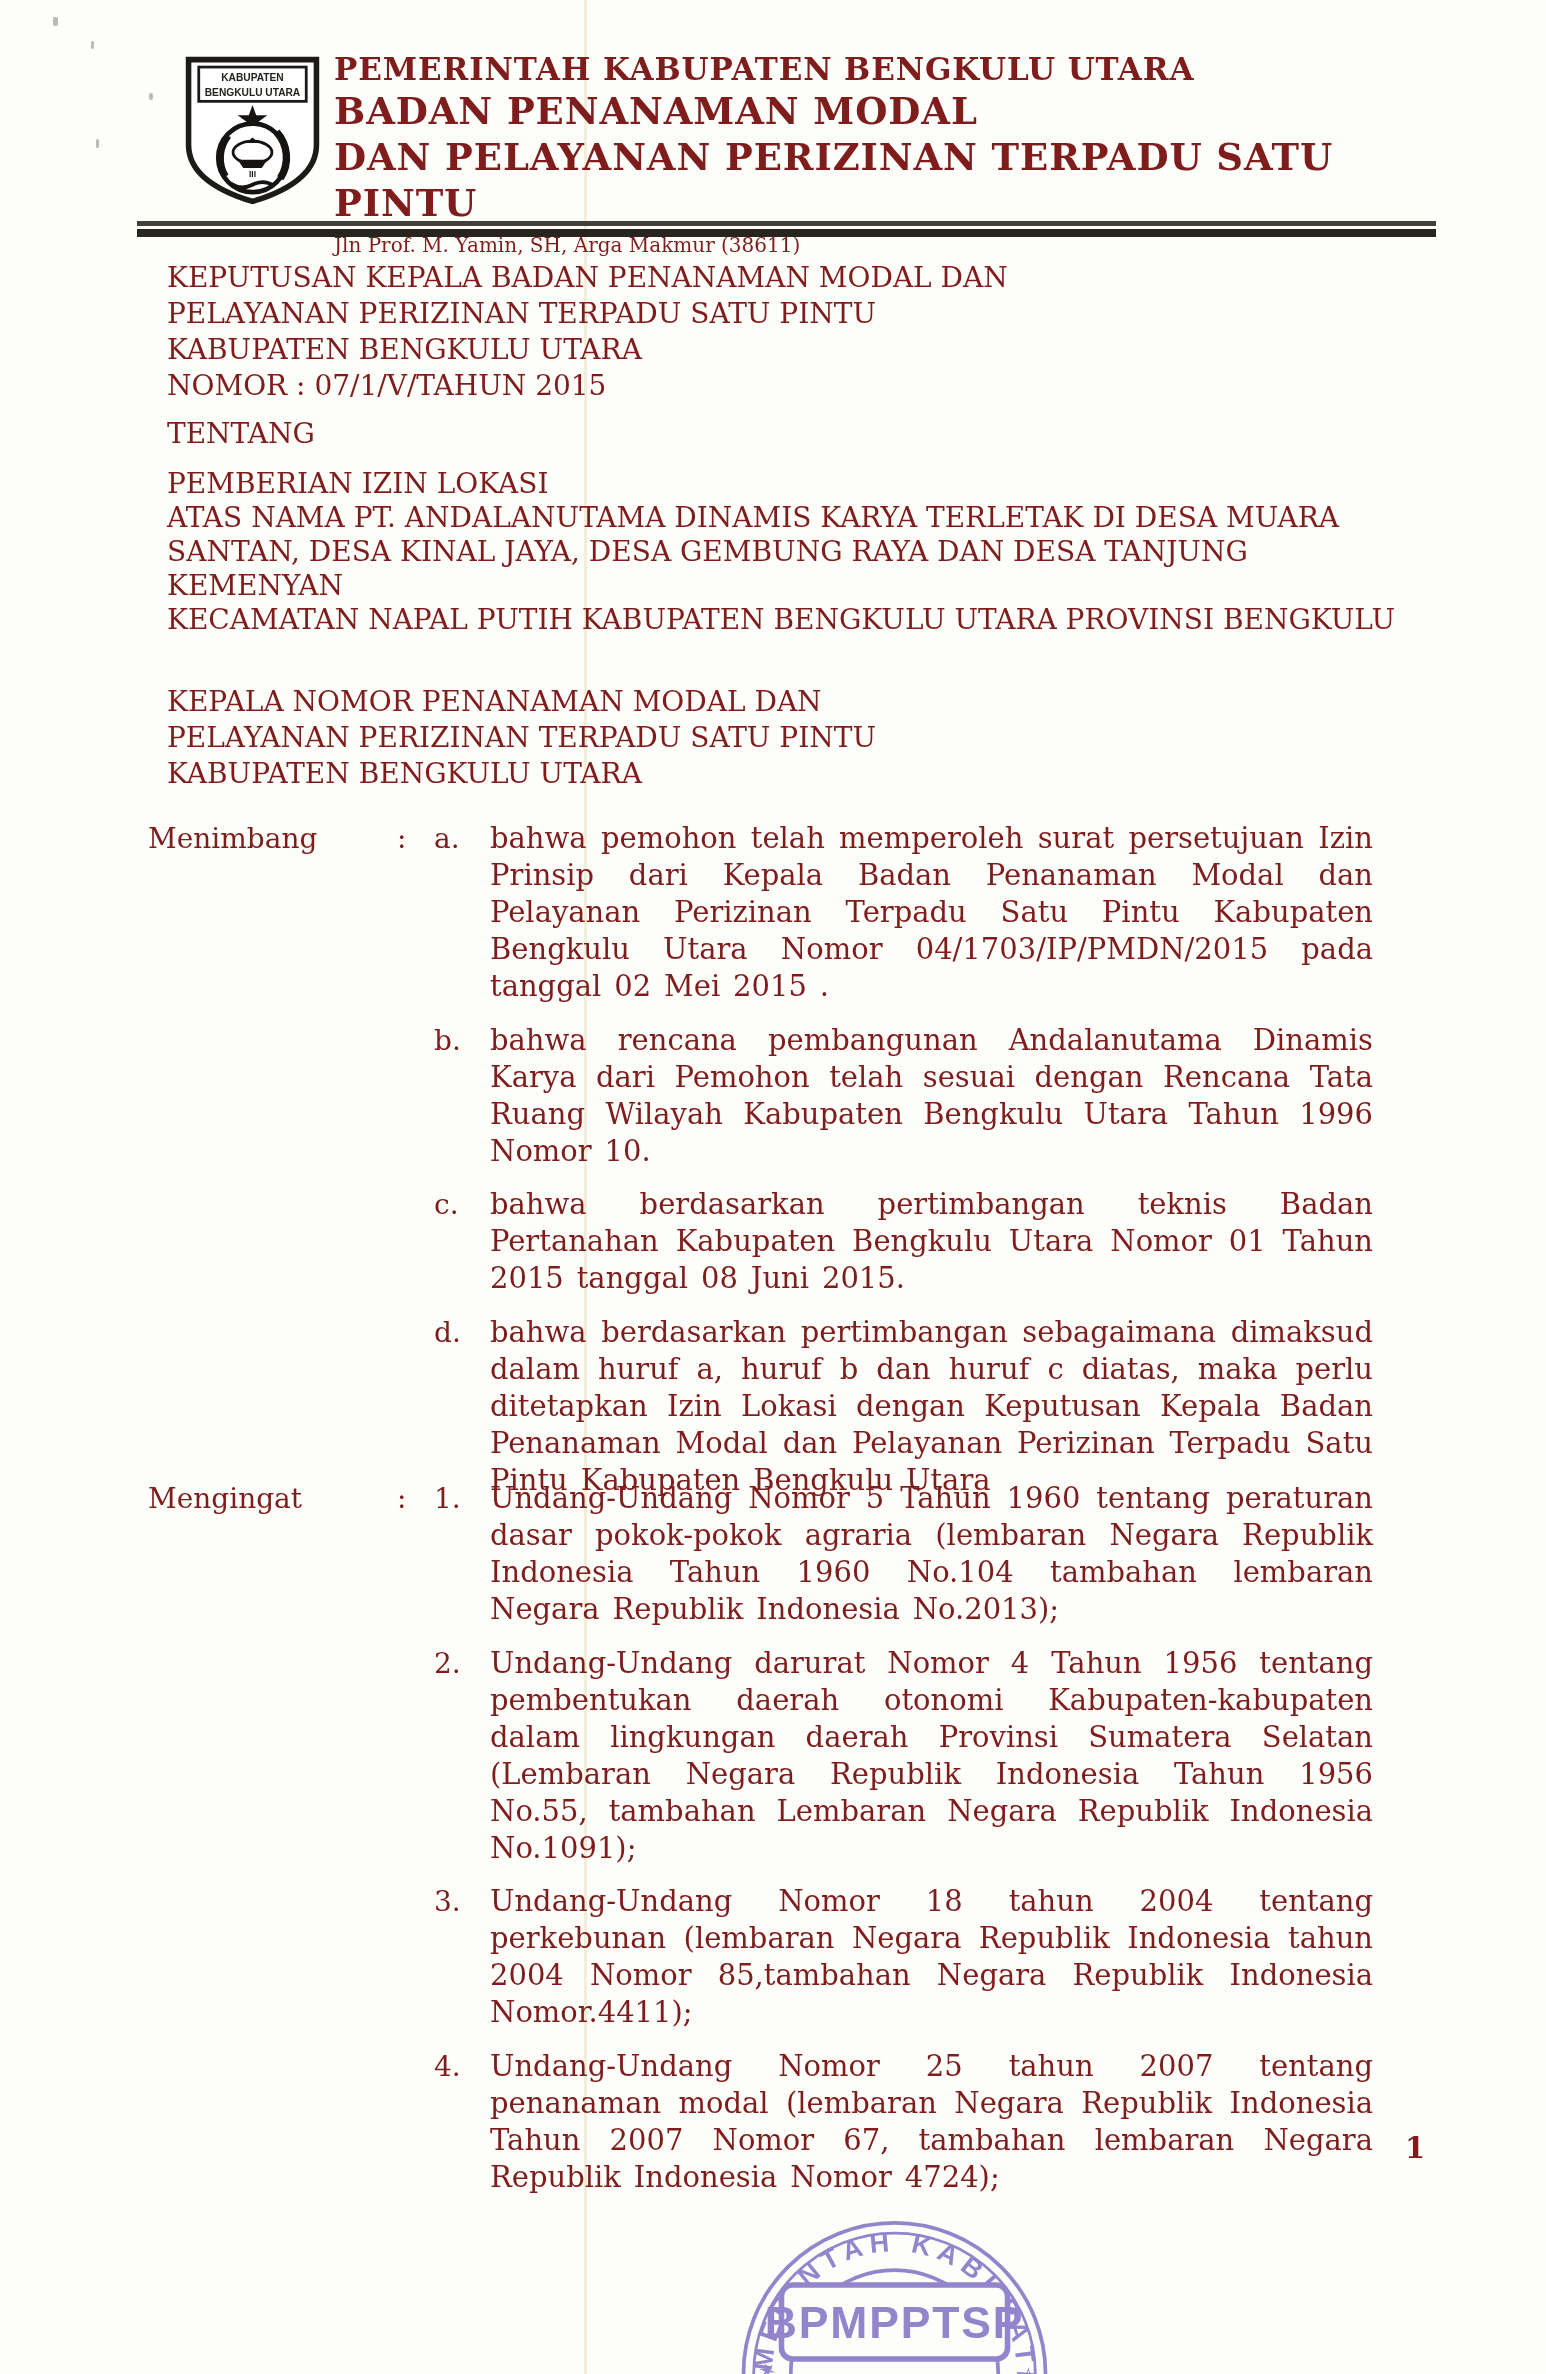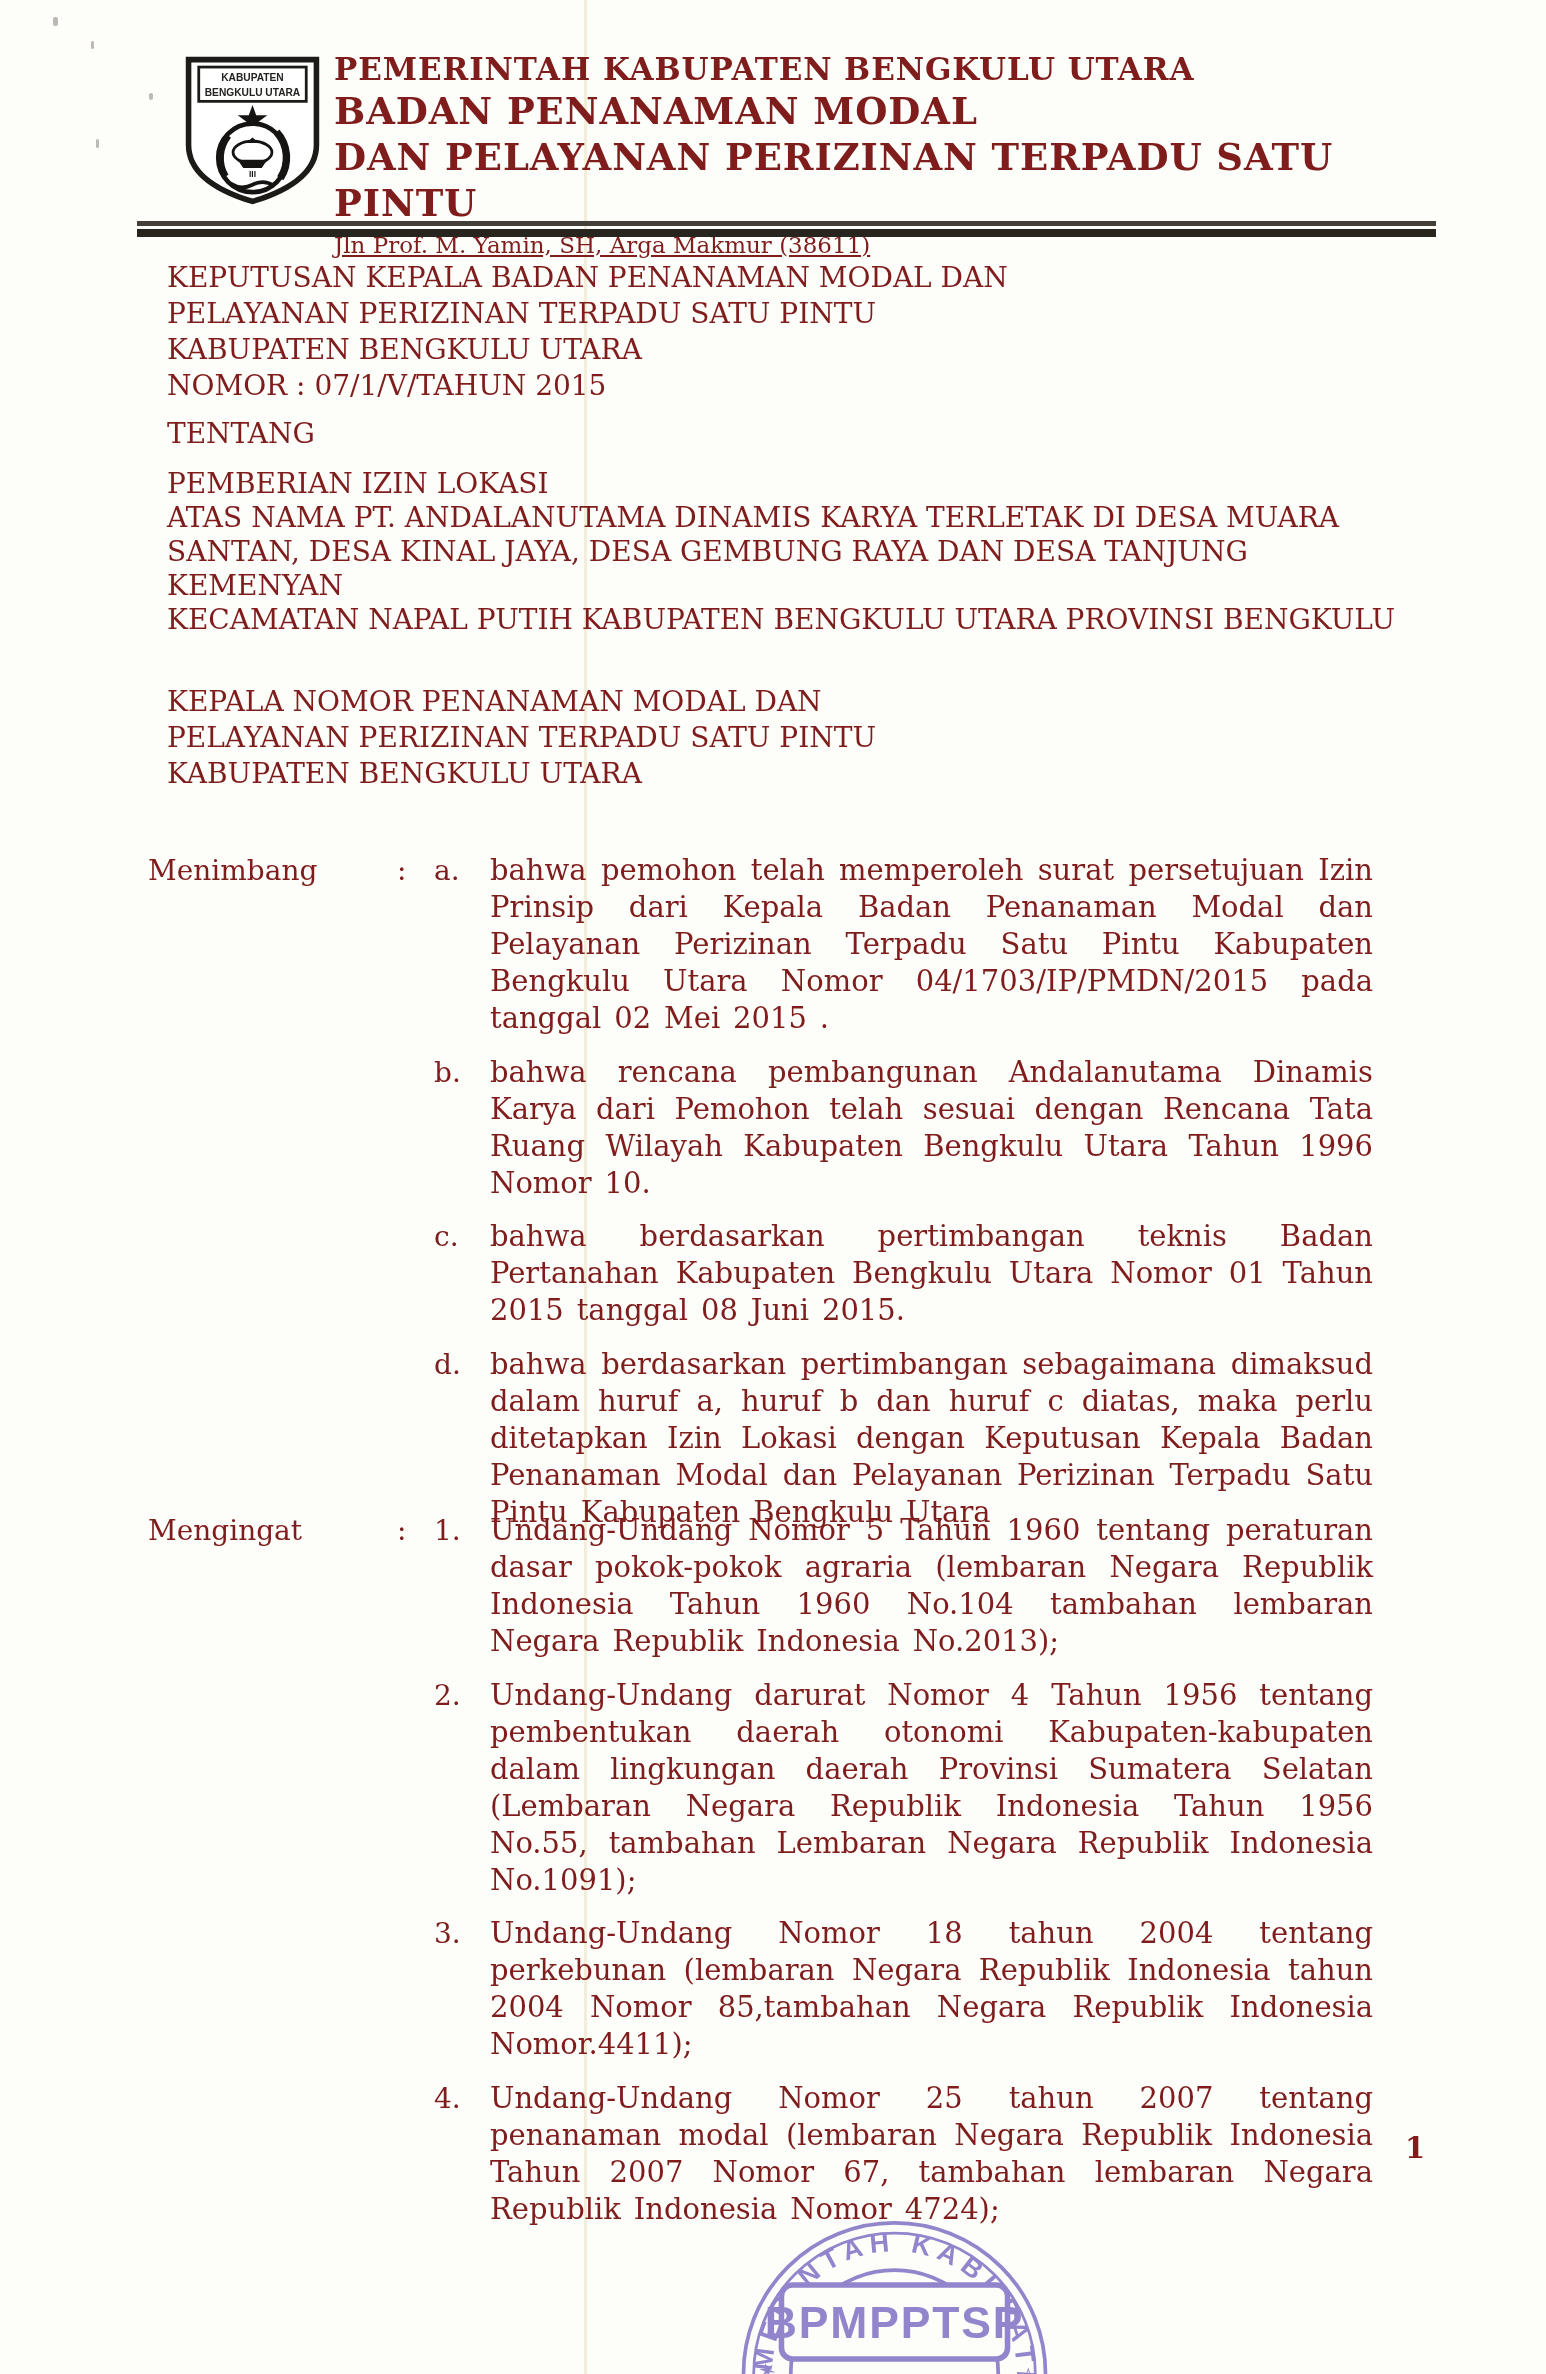--- a/index.html
+++ b/index.html
@@ -11,35 +11,35 @@
   .fold-line{position:absolute; left:584px; top:0; width:2.8px; height:100%;
     background:#efe8cd; opacity:.75;}
   .speck{position:absolute; background:#9a968e; opacity:.65; border-radius:1.9px;}
 
   
   .logo{position:absolute; left:183px; top:54px; width:139px; height:154px;}
   .header-text{position:absolute; left:334px; top:50px; width:1057px; }
   .h-line1{font-size:31px; font-weight:bold; line-height:39px; letter-spacing:0.9px;}
   .h-line2{font-size:37px; font-weight:bold; line-height:45px; letter-spacing:0.9px;}
   .h-line3{font-size:37px; font-weight:bold; line-height:46px; letter-spacing:0.9px;}
-  .h-addr{font-size:23px; line-height:39px;text-decoration:underline;}
+  .h-addr{font-size:20px; line-height:39px;}
   .rule{position:absolute; left:137px; top:221px; width:1299px;}
   .rule .r1{height:4.6px; background:#43403a;}
   .rule .r2{height:3.7px;}
   .rule .r3{height:7.4px; background:#28251f;}
 
   
   .center-block{position:absolute; left:167px; width:1243px; text-align:left; font-weight:normal;}
   .title-block{top:260px; font-size:28px; line-height:36px;}
   .tentang-block{top:417px; font-size:28px; line-height:33px;}
   .subject-block{top:467px; font-size:28px; line-height:34px;}
   .issuer-block{top:684px; font-size:28px; line-height:36px;}
 
   
-  .section{position:absolute; left:148px; width:1234px;margin-top:32px;}
+  .section{position:absolute; left:148px; width:1234px;}
   #menimbang{top:820px;}
   #mengingat{top:1480px;}
   .item{display:grid; grid-template-columns:249px 37px 56px 883px; margin-bottom:16.7px;}
   .s-label,.s-colon,.s-marker{font-size:28px; line-height:37px;}
   .s-text{font-size:29px; line-height:37px; text-align:justify; word-spacing:3.7px;}
 
   .page-number{position:absolute; left:1405px; top:2131px; font-size:29px; font-weight:bold;}
 
   
   .stamp{position:absolute; left:737px; top:2196px; width:315px; height:178px;

